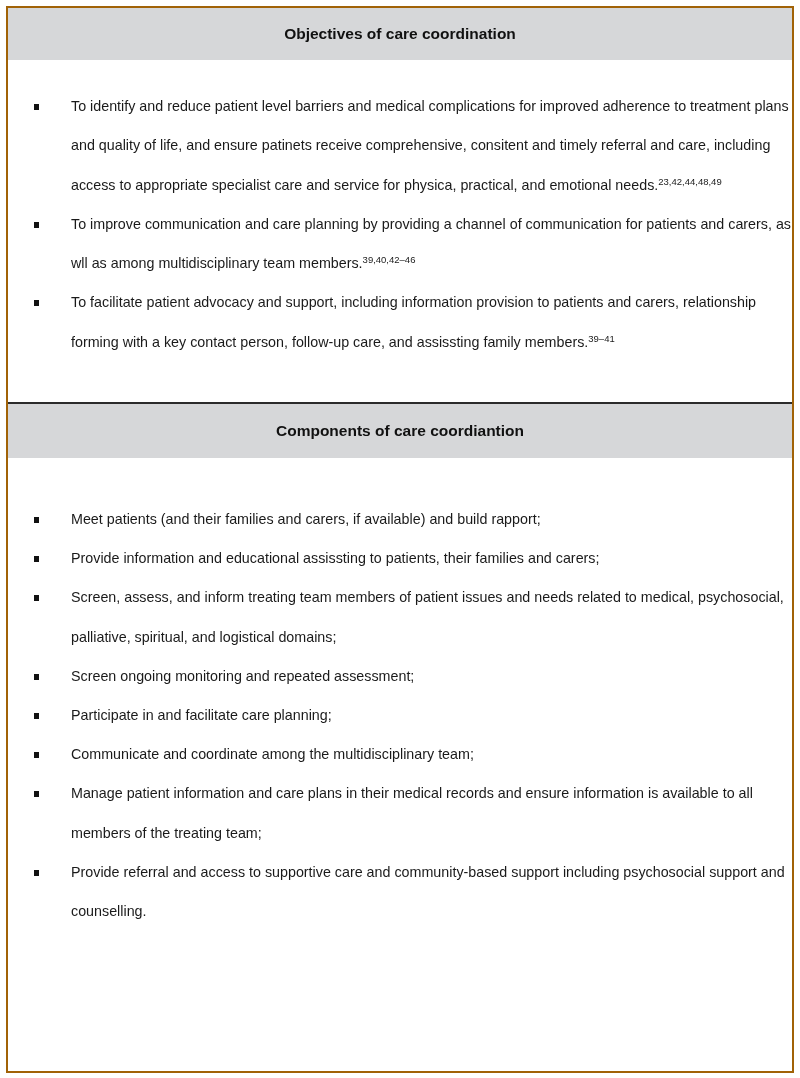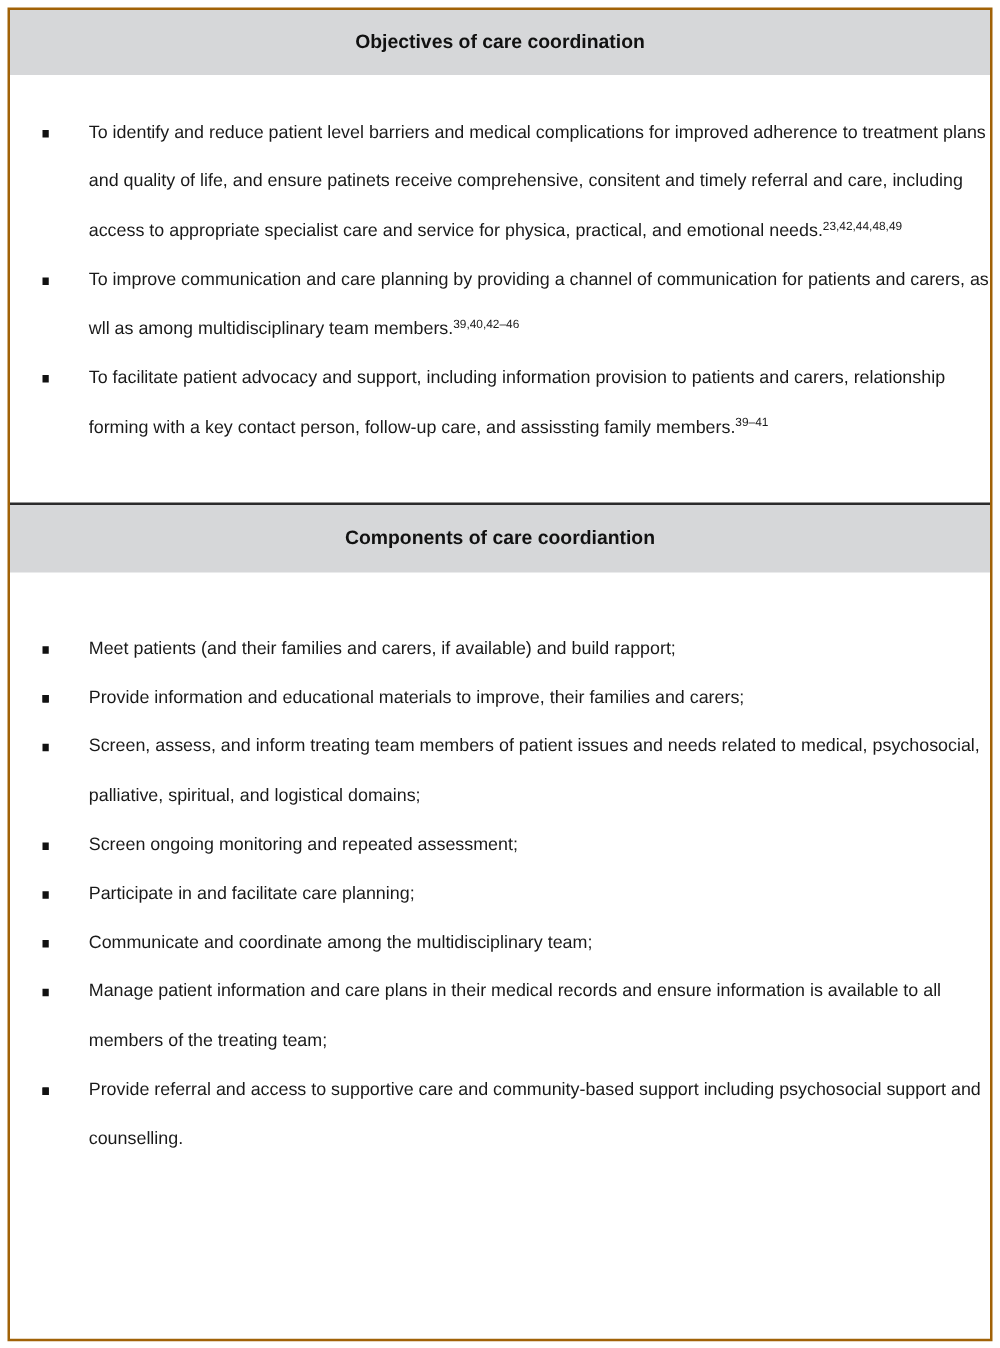--- a/index.html
+++ b/index.html
@@ -47,21 +47,21 @@
         <span class="txt">To facilitate patient advocacy and support, including information provision to patients and carers, relationship forming with a key contact person, follow-up care, and assissting family members.</span><sup class="refs">39–41</sup>
       </li>
     </ul>
   </div>
 
   <div class="section sec-comp">
     <div class="hdr">Components of care coordiantion</div>
     <ul class="items" id="comp-list">
       <li class="item"><span class="bullet"></span><span class="txt">Meet patients (and their families and carers, if available) and build rapport;</span></li>
       <li class="item"><span class="bullet"></span></li>
-      <li class="item"><span class="bullet"></span><span class="txt">Provide information and educational materials to improve, their families and carers;</span></li>
+      <li class="item"><span class="bullet"></span><span class="txt">Provide information and educational assissting to patients, their families and carers;</span></li>
       <li class="item"><span class="bullet"></span><span class="txt">Screen, assess, and inform treating team members of patient issues and needs related to medical, psychosocial, palliative, spiritual, and logistical domains;</span></li>
       <li class="item"><span class="bullet"></span><span class="txt">Screen ongoing monitoring and repeated assessment;</span></li>
       <li class="item"><span class="bullet"></span><span class="txt">Participate in and facilitate care planning;</span></li>
       <li class="item"><span class="bullet"></span><span class="txt">Communicate and coordinate among the multidisciplinary team;</span></li>
       <li class="item"><span class="bullet"></span><span class="txt">Manage patient information and care plans in their medical records and ensure information is available to all members of the treating team;</span></li>
       <li class="item"><span class="bullet"></span></li>
       <li class="item"><span class="bullet"></span><span class="txt">Provide referral and access to supportive care and community-based support including psychosocial support and counselling.</span></li>
     </ul>
   </div>
 

